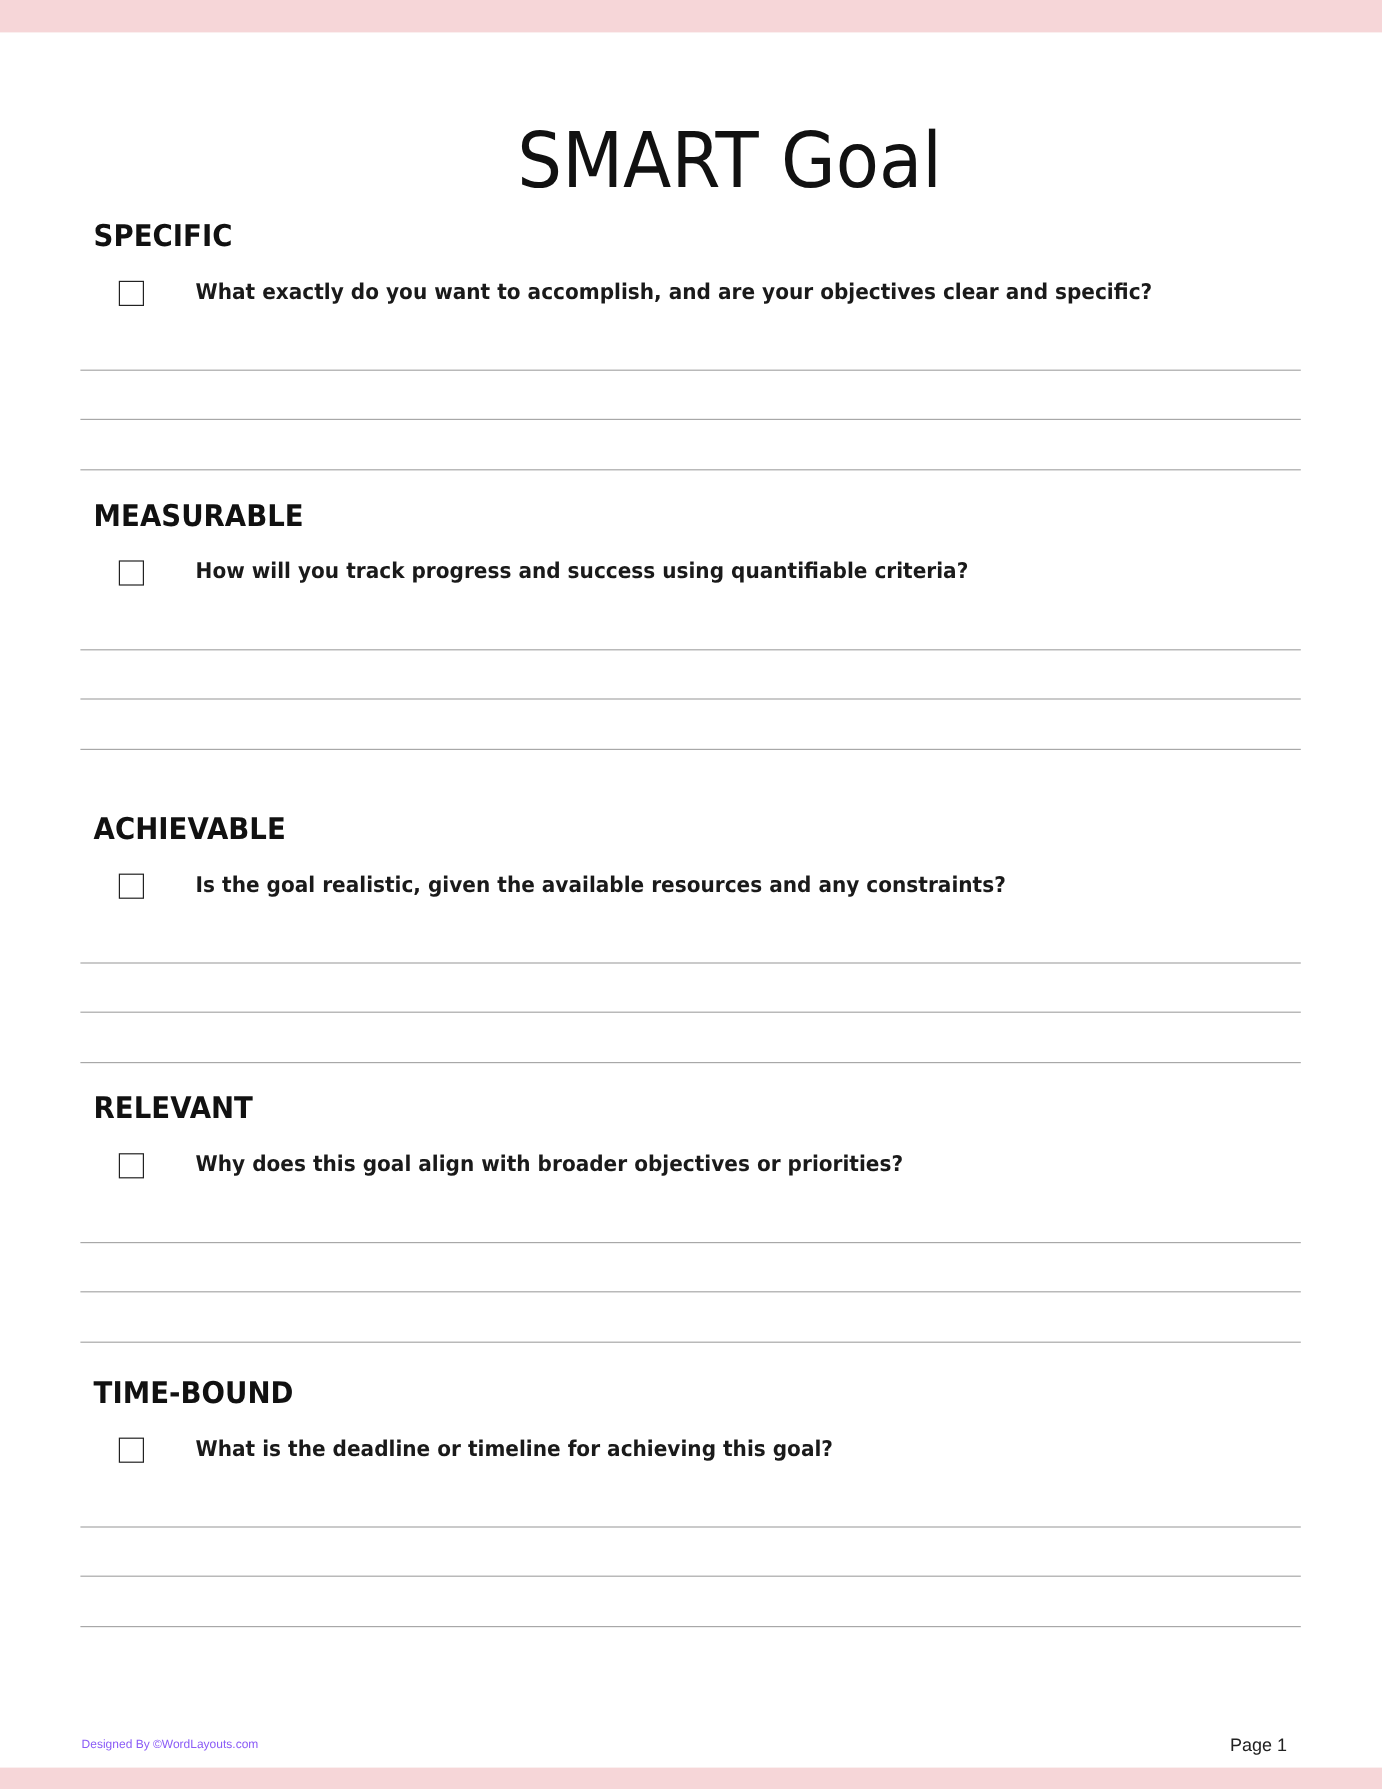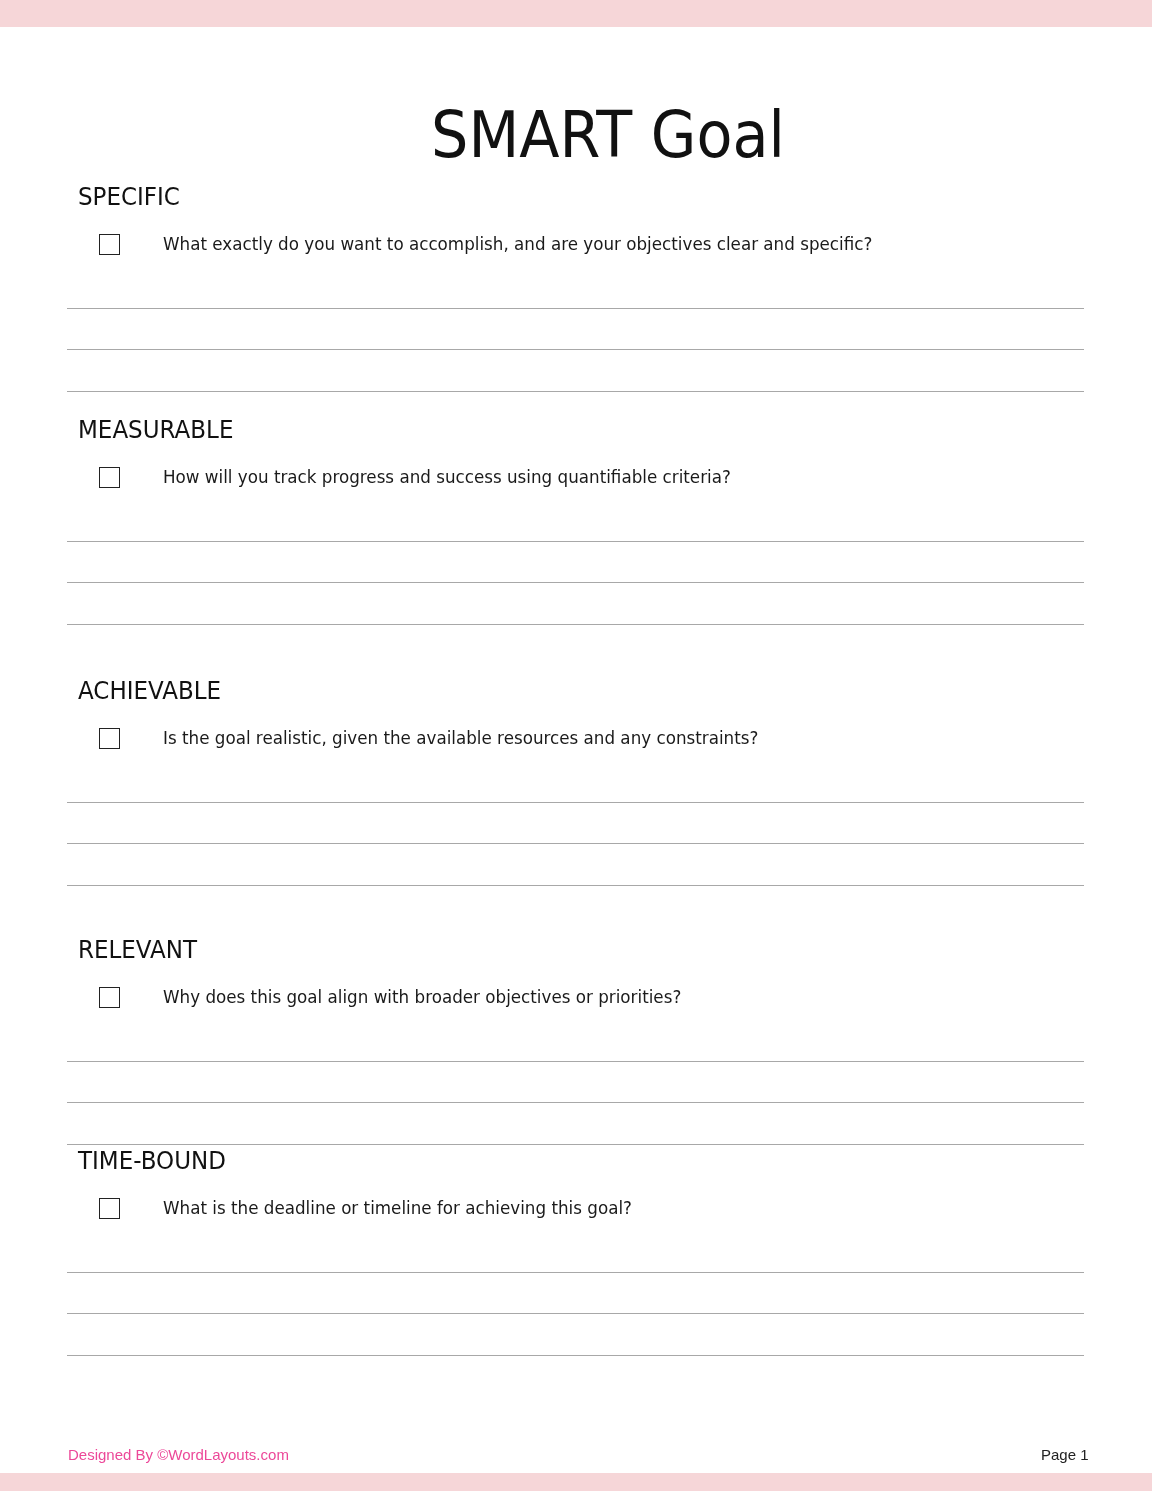--- a/index.html
+++ b/index.html
@@ -8,45 +8,45 @@
       background: #ffffff; color: #111111;
       font-family: "DejaVu Sans", sans-serif;
     }
     .band-top { position: absolute; left: 0; top: 0; width: 1152px; height: 27px; background: #f6d6d8; }
     .band-bottom { position: absolute; left: 0; top: 1473px; width: 1152px; height: 18px; background: #f6d6d8; }
     .title {
       position: absolute; left: 0; top: 52px; width: 1216px; text-align: center;
       font-size: 64px; font-weight: normal; line-height: 80px; letter-spacing: 0px;
       font-family: "DejaVu Sans", sans-serif; transform: scaleX(0.92); transform-origin: 608px 0;
     }
-    .section { position: absolute; left: 0; width: 924px; height: 251px; }
+    .section { position: absolute; left: 0; width: 924px; height: 251px; font-weight: bold; }
     .section-heading {
       position: absolute; left: 78px; top: 0; font-size: 25px; line-height: 34px;
       font-family: "DejaVu Sans", sans-serif; transform: scaleX(0.92); transform-origin: 0 0;
     }
     .checkbox {
       position: absolute; left: 99px; top: 54px; width: 19px; height: 19px;
       border: 1.6px solid #222; background: #fff; cursor: pointer;
     }
     .question {
       position: absolute; left: 163px; top: 51px; font-size: 18px; line-height: 26px;
       color: #1a1a1a; font-family: "DejaVu Sans", sans-serif; transform: scaleX(0.93); transform-origin: 0 0;
       white-space: nowrap;
     }
     .answer-line {
       position: absolute; left: 67px; width: 1017px; height: 1px; border-top: 1.4px solid #a8a8a8;
       background: transparent; cursor: text;
     }
     .footer-left {
-      position: absolute; left: 68px; top: 1445px; font-size: 15px; line-height: 20px;
-      font-family: "Liberation Sans", sans-serif; color: #ec4899;
+      position: absolute; left: 68px; top: 1445px; font-size: 10px; line-height: 20px;
+      font-family: "Liberation Sans", sans-serif; color: #8b5cf6;
     }
     .footer-right {
       position: absolute; left: 1025px; top: 1445px; font-size: 15px; line-height: 20px;
-      font-family: "Liberation Sans", sans-serif; color: #222; margin-left: 16px;
+      font-family: "Liberation Sans", sans-serif; color: #222;
     }
   </style>
 </head>
 <body>
 
 <div class="band-top"></div>
 
 <h1 class="title">SMART Goal</h1>
 
 <div class="section" style="top:180px;">
@@ -69,21 +69,21 @@
 
 <div class="section" style="top:674px;">
   <div class="section-heading">ACHIEVABLE</div>
   <div class="checkbox"></div>
   <div class="question">Is the goal realistic, given the available resources and any constraints?</div>
   <div class="answer-line" style="top:128px;"></div>
   <div class="answer-line" style="top:169px;"></div>
   <div class="answer-line" style="top:211px;"></div>
 </div>
 
-<div class="section" style="top:933px;">
+<div class="section" style="top:907px;">
   <div class="section-heading">RELEVANT</div>
   <div class="checkbox"></div>
   <div class="question">Why does this goal align with broader objectives or priorities?</div>
   <div class="answer-line" style="top:128px;"></div>
   <div class="answer-line" style="top:169px;"></div>
   <div class="answer-line" style="top:211px;"></div>
 </div>
 
 <div class="section" style="top:1144px;">
   <div class="section-heading">TIME-BOUND</div>

